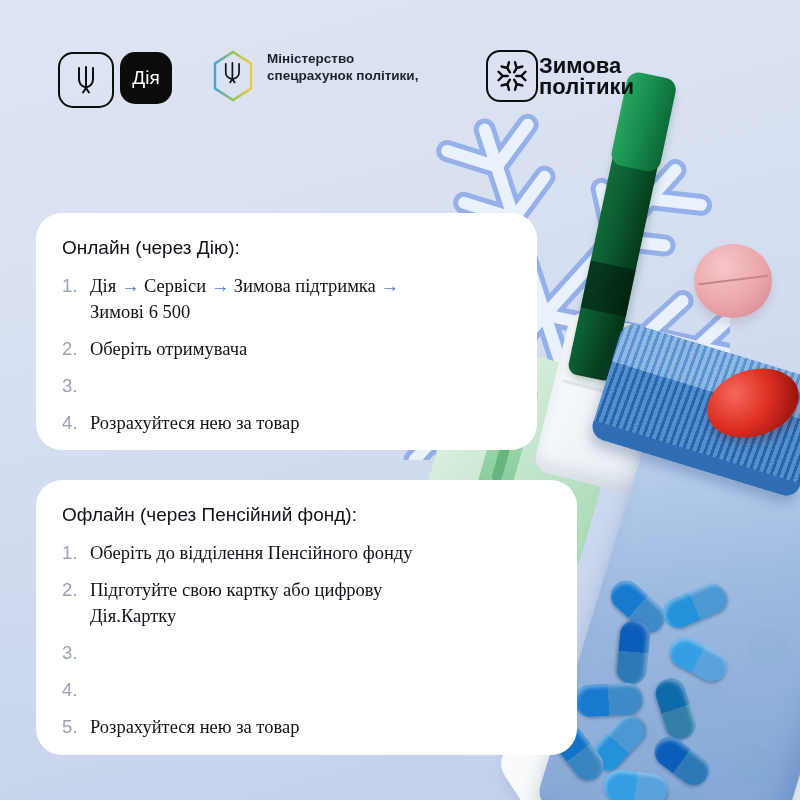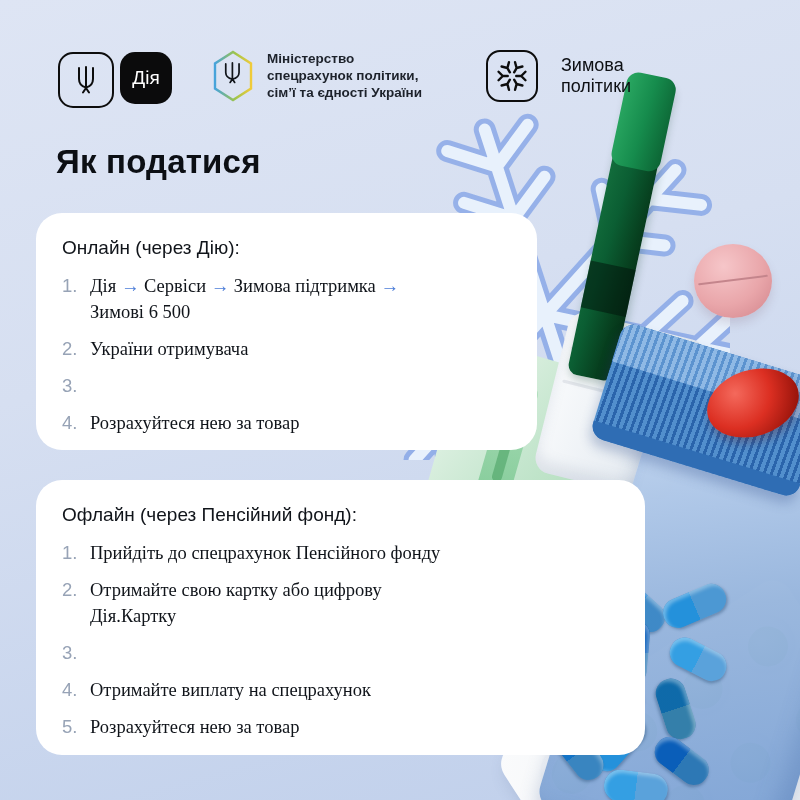--- a/index.html
+++ b/index.html
@@ -78,26 +78,26 @@
   
   .hdr{position:absolute;left:0;top:0;width:100%;z-index:10;}
   .logo-outline{position:absolute;left:58px;top:52px;width:52px;height:52px;border:2px solid #0d0d0d;border-radius:15px;
     display:flex;align-items:center;justify-content:center;background:transparent;}
   .logo-diia{position:absolute;left:120px;top:52px;width:52px;height:52px;background:#0b0b0c;border-radius:15px;
     display:flex;align-items:center;justify-content:center;color:#fff;font-size:19px;font-weight:500;}
   .ministry{position:absolute;left:212px;top:50px;display:flex;align-items:flex-start;}
   .ministry-text{margin-left:13px;font-size:13.5px;font-weight:700;color:#1d222b;line-height:17px;}
   .winter{position:absolute;left:486px;top:50px;display:flex;align-items:center;}
   .winter-box{width:48px;height:48px;border:2.2px solid #0d0d0d;border-radius:14px;display:flex;align-items:center;justify-content:center;}
-  .winter-text{margin-left:23px;font-size:18px;font-weight:400;color:#0d0f13;line-height:21px;}
+  .winter-text{margin-left:1px;font-size:22px;font-weight:700;color:#0d0f13;line-height:21px;}
   
   .page-title{position:absolute;left:56px;top:143px;margin:0;font-size:33px;font-weight:600;color:#0c0f14;z-index:10;letter-spacing:.2px;}
   .card{position:absolute;left:36px;background:#ffffff;border-radius:26px;z-index:10;box-sizing:border-box;padding:24px 26px;}
   .card1{top:213px;width:501px;height:237px;}
-  .card2{top:480px;width:609px;height:275px;}
+  .card2{top:480px;width:541px;height:275px;}
   .card h2{margin:0 0 14px 0;font-size:19px;font-weight:400;color:#10141a;}
   .steps{list-style:none;margin:0;padding:0;}
   .steps li{display:flex;margin-bottom:11px;font-size:18.5px;line-height:26px;color:#10141a;}
   .steps .num{flex:0 0 28px;color:#97a3b6;}
   .steps .txt{white-space:pre-line;font-family:Liberation Serif, serif;}
   .steps .arrow{color:#4b7cd8;}
 </style>
 </head>
 <body>
 
@@ -208,21 +208,20 @@
         <g stroke="#10141a" stroke-width="1.8" fill="none" stroke-linecap="round" transform="translate(9,12) scale(1)">
           <path d="M5 2 V11 C5 15 7.5 17 12 18" transform="scale(0.95)"></path>
           <path d="M19 2 V11 C19 15 16.5 17 12 18" transform="scale(0.95)"></path>
           <path d="M12 1 V18" transform="scale(0.95)"></path>
           <path d="M12 18 L9.6 21.5 M12 18 L14.4 21.5" transform="scale(0.95)"></path>
         </g>
       </svg>
       <div class="ministry-text">
         <div>Міністерство</div>
         <div>спецрахунок політики,</div>
-        <div>сім’ї та єдності України</div>
       </div>
     </div>
     <div class="winter">
       <div class="winter-box">
         <svg width="34" height="34" viewBox="-24 -24 48 48" id="winterIcon">
             <g transform="rotate(0) translate(14,0) rotate(180)">
               <path d="M-5 -6 L1 0 L-5 6 M1 0 L8 0" stroke="#0d0d0d" stroke-width="3.4" stroke-linecap="round" stroke-linejoin="round" fill="none"></path>
             </g>
             <g transform="rotate(60) translate(14,0) rotate(180)">
               <path d="M-5 -6 L1 0 L-5 6 M1 0 L8 0" stroke="#0d0d0d" stroke-width="3.4" stroke-linecap="round" stroke-linejoin="round" fill="none"></path>
@@ -241,62 +240,60 @@
             </g>
           </svg>
       </div>
       <div class="winter-text">
         <div>Зимова</div>
         <div>політики</div>
       </div>
     </div>
   </div>
 
-  <h1 class="page-title">Як податися</h1>
 
   <section class="card card1">
     <h2>Онлайн (через Дію):</h2>
     <ol class="steps">
         <li>
           <span class="num">1.</span>
           <span class="txt">Дія <span class="arrow">→</span> Сервіси <span class="arrow">→</span> Зимова підтримка <span class="arrow">→</span>
 Зимові 6 500</span>
         </li>
         <li>
           <span class="num">2.</span>
-          <span class="txt">України отримувача</span>
+          <span class="txt">Оберіть отримувача</span>
         </li>
         <li>
           <span class="num">3.</span>
         </li>
         <li>
           <span class="num">4.</span>
           <span class="txt">Розрахуйтеся нею за товар</span>
         </li>
       </ol>
   </section>
 
   <section class="card card2">
     <h2>Офлайн (через Пенсійний фонд):</h2>
     <ol class="steps">
         <li>
           <span class="num">1.</span>
-          <span class="txt">Прийдіть до спецрахунок Пенсійного фонду</span>
+          <span class="txt">Оберіть до відділення Пенсійного фонду</span>
         </li>
         <li>
           <span class="num">2.</span>
-          <span class="txt">Отримайте свою картку або цифрову
+          <span class="txt">Підготуйте свою картку або цифрову
 Дія.Картку</span>
         </li>
         <li>
           <span class="num">3.</span>
         </li>
         <li>
           <span class="num">4.</span>
-          <span class="txt">Отримайте виплату на спецрахунок</span>
         </li>
         <li>
           <span class="num">5.</span>
           <span class="txt">Розрахуйтеся нею за товар</span>
         </li>
       </ol>
   </section>
 
 </div>
 

